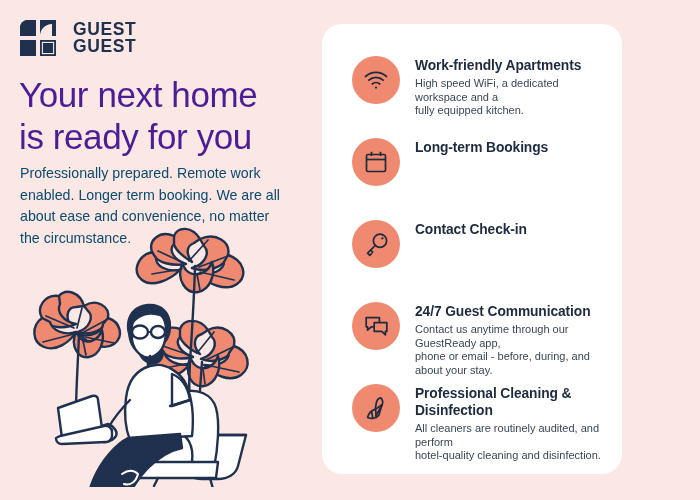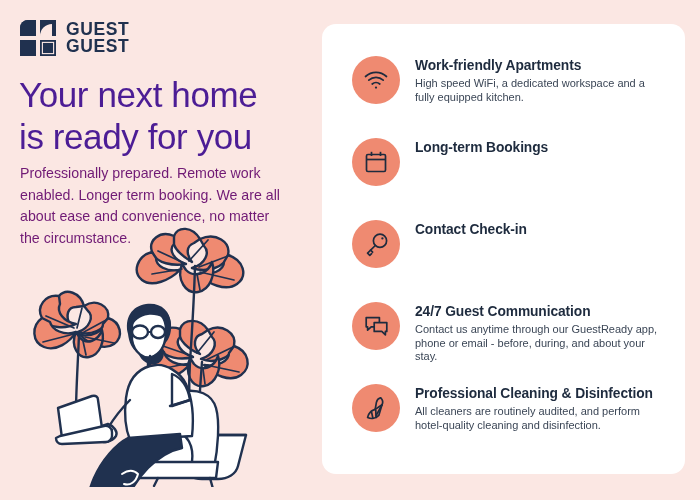--- a/index.html
+++ b/index.html
@@ -11,21 +11,21 @@
     -webkit-font-smoothing:antialiased;
   }
 
   
   .left-col{
     position:absolute; left:0; top:0; width:322px; height:500px;
   }
 
   .logo-row{
     position:absolute; left:19px; top:19px;
-    display:flex; align-items:center; gap:9px;
+    display:flex; align-items:center; gap:16px;
   }
   .logo-mark{ width:38px; height:38px; display:block; }
   .logo-words{
     display:flex; flex-direction:column; justify-content:center;
     line-height:0.95;
   }
   .logo-words span{
     font-family:"Liberation Sans", sans-serif;
     font-weight:bold; font-size:17.5px; letter-spacing:0.6px;
     color:#20314F;
@@ -33,34 +33,34 @@
 
   .headline{
     position:absolute; left:19px; top:74px; width:300px;
     font-size:35px; line-height:42px; font-weight:normal;
     color:#4c1d95; letter-spacing:-0.4px;
     white-space:pre-line;
   }
 
   .subhead{
     position:absolute; left:20px; top:163px; width:285px;
-    font-size:14.2px; line-height:21.5px; color:#701a75;
+    font-size:14.2px; line-height:21.5px; color:#0c4a6e;
     white-space:pre-line;
   }
 
   .illustration{
     position:absolute; left:32px; top:222px; width:282px; height:265px;
   }
   .illustration svg{ display:block; width:100%; height:100%; }
 
   
   .card{
     position:absolute; left:322px; top:24px;
-    width:363px; height:450px;
-    background:#FFFFFF; border-radius:14px;
+    width:300px; height:450px;
+    background:#FFFFFF; border-radius:20px;
   }
 
   .feature-list{
     position:absolute; left:0; top:0; width:100%; height:100%;
     padding:31px 18px 0 30px;
     display:flex; flex-direction:column;
   }
 
   .feature{
     display:flex; align-items:flex-start; gap:15px;

